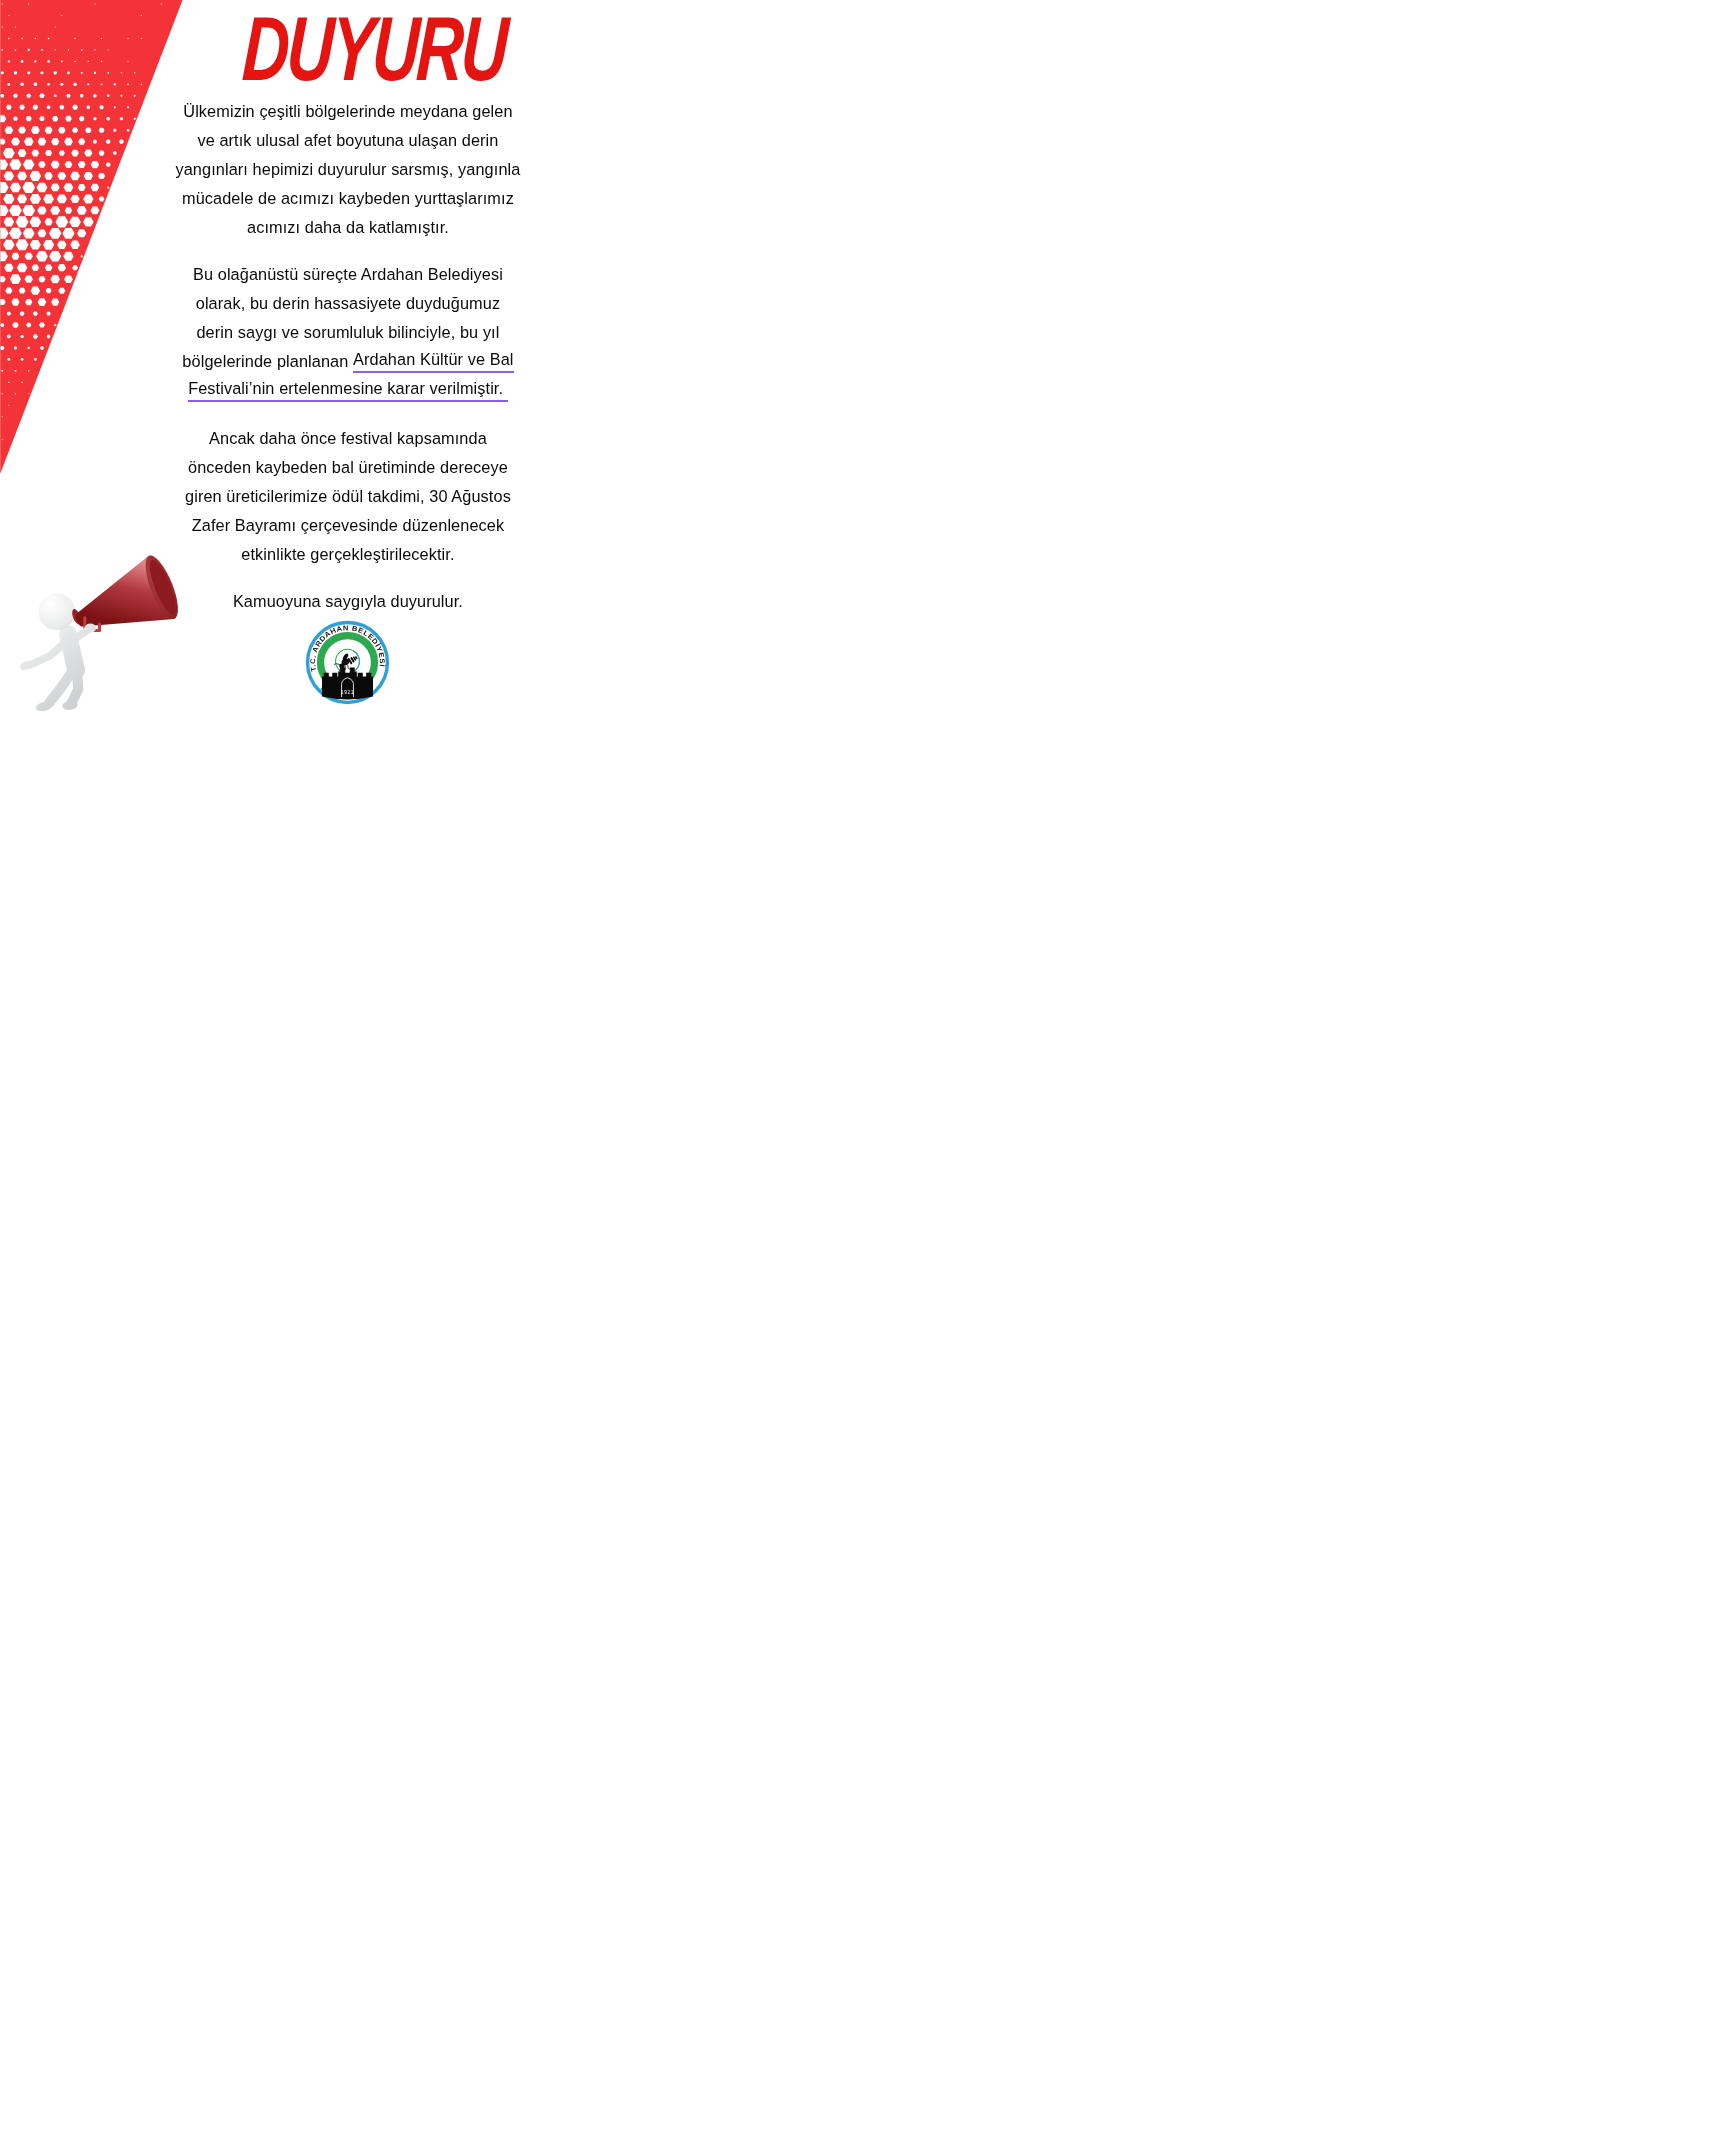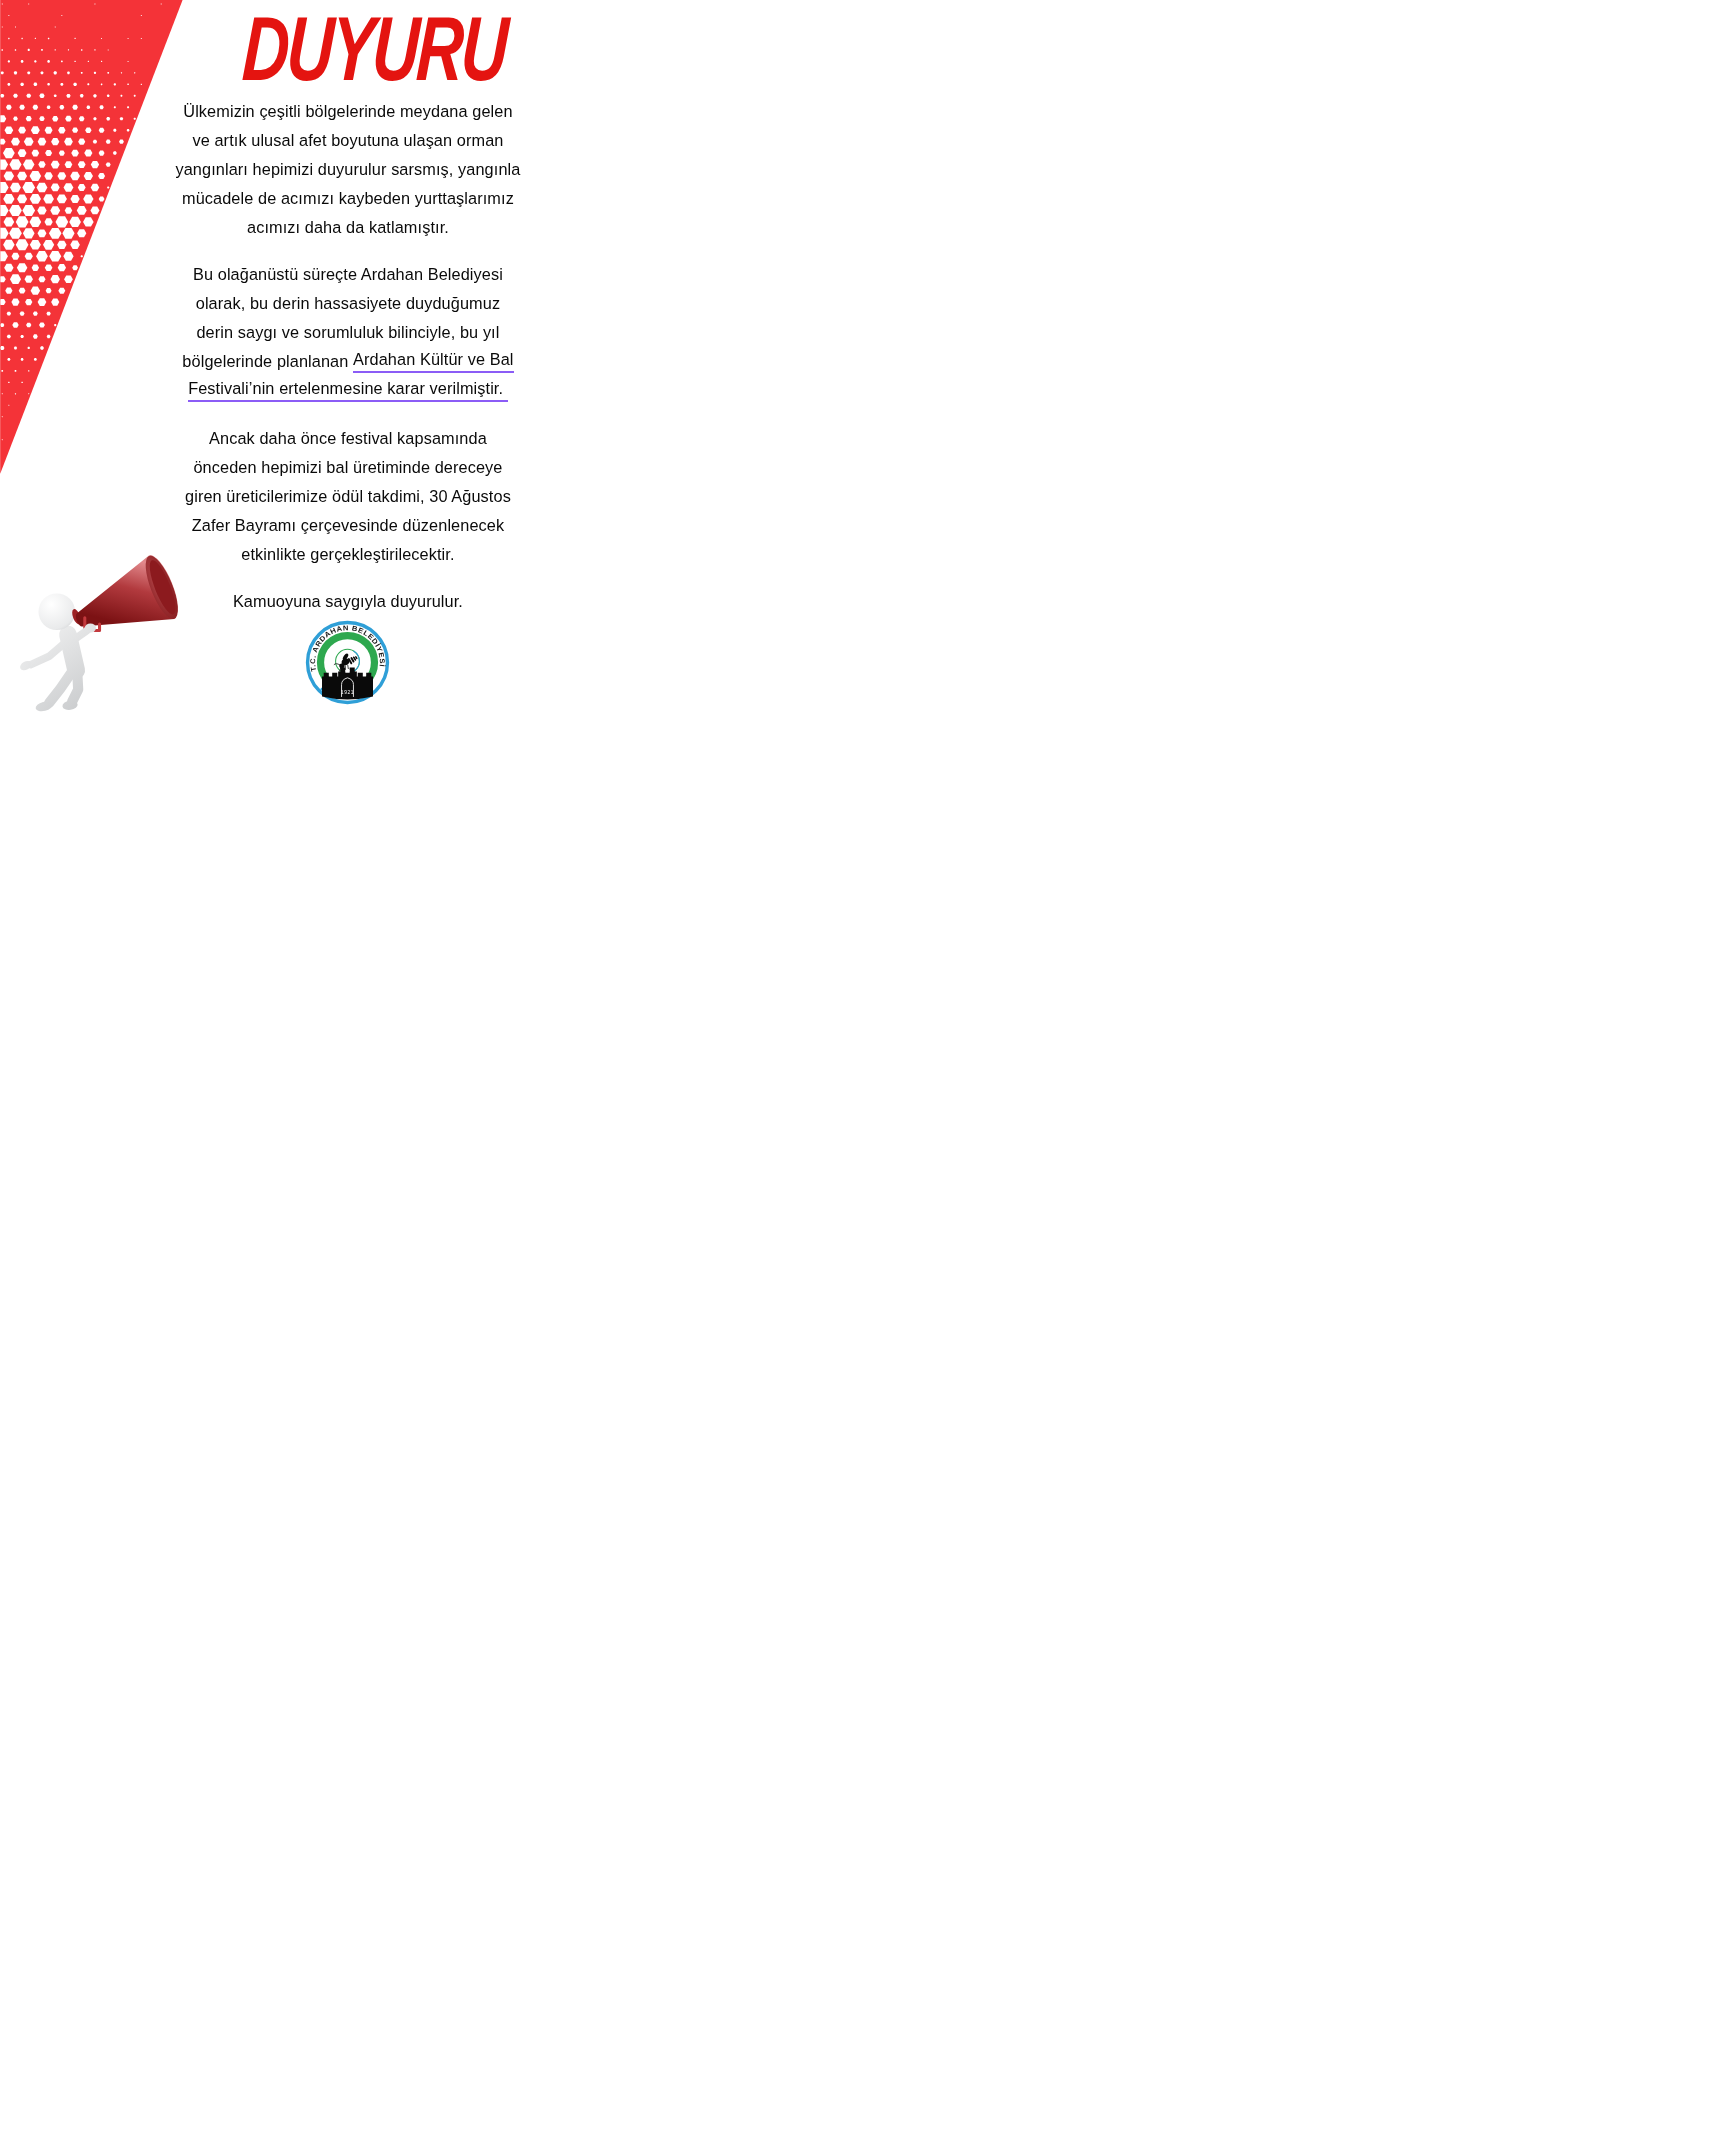--- a/index.html
+++ b/index.html
@@ -310,35 +310,35 @@
     </g>
 </svg>
 
 <div class="title">
   <span>DUYURU</span>
 </div>
 
 <div class="text-col">
     <div class="paragraph">
       <div class="line"><span>Ülkemizin çeşitli bölgelerinde meydana gelen</span></div>
-      <div class="line"><span>ve artık ulusal afet boyutuna ulaşan orman</span></div>
+      <div class="line"><span>ve artık ulusal afet boyutuna ulaşan derin</span></div>
       <div class="line"><span>yangınları hepimizi duyurulur sarsmış, yangınla</span></div>
       <div class="line"><span>mücadele de acımızı kaybeden yurttaşlarımız</span></div>
       <div class="line"><span>acımızı daha da katlamıştır.</span></div>
     </div>
     <div class="paragraph">
       <div class="line"><span>Bu olağanüstü süreçte Ardahan Belediyesi</span></div>
       <div class="line"><span>olarak, bu derin hassasiyete duyduğumuz</span></div>
       <div class="line"><span>derin saygı ve sorumluluk bilinciyle, bu yıl</span></div>
       <div class="line"><span>bölgelerinde planlanan </span><span class="u">Ardahan Kültür ve Bal</span></div>
       <div class="line"><span class="u">Festivali’nin ertelenmesine karar verilmiştir. </span></div>
     </div>
     <div class="paragraph">
       <div class="line"><span>Ancak daha önce festival kapsamında</span></div>
-      <div class="line"><span>önceden hepimizi bal üretiminde dereceye</span></div>
+      <div class="line"><span>önceden kaybeden bal üretiminde dereceye</span></div>
       <div class="line"><span>giren üreticilerimize ödül takdimi, 30 Ağustos</span></div>
       <div class="line"><span>Zafer Bayramı çerçevesinde düzenlenecek</span></div>
       <div class="line"><span>etkinlikte gerçekleştirilecektir.</span></div>
     </div>
     <div class="paragraph">
       <div class="line"><span>Kamuoyuna saygıyla duyurulur.</span></div>
     </div>
   </div>
 
 <svg class="figure-svg" width="194" height="176" viewBox="0 0 380 346">

